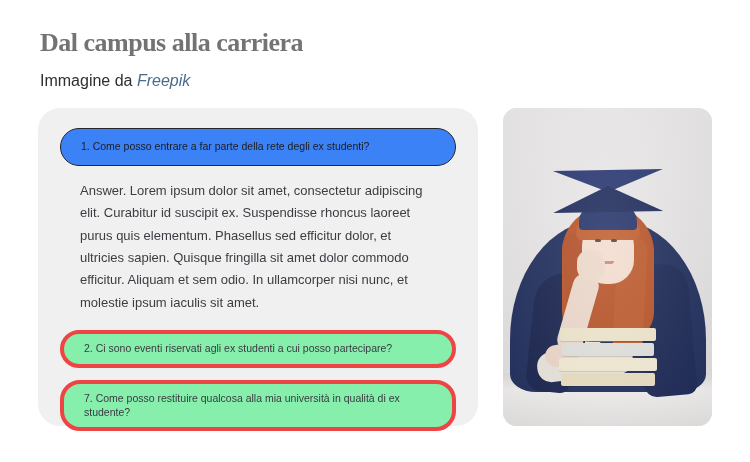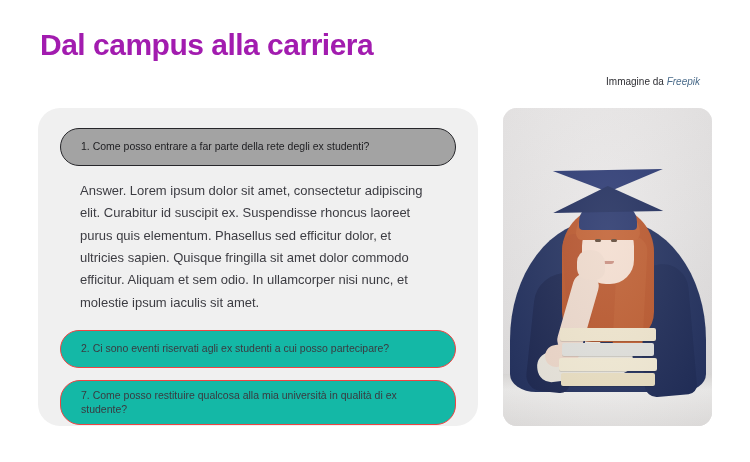--- a/index.html
+++ b/index.html
@@ -22,34 +22,33 @@
   }
 
   
   .header {
     position: absolute;
     left: 40px;
     top: 28px;
     width: 660px;
   }
   .page-title {
-    font-size: 30px;
+    font-size: 26px;
     font-weight: 700;
     letter-spacing: -0.5px;
-    color: #a21caf;
+    color: #737373;
     line-height: 1.15;
     margin: 0;
-    font-family: Liberation Sans, sans-serif;
+    font-family: Liberation Serif, serif;
   }
   .credit-line {
     margin-top: 13px;
-    font-size: 10px;
+    font-size: 16px;
     color: #2e2e33;
     line-height: 1.2;
-    text-align: right;
   }
   .credit-link {
     color: #4a6b8a;
     font-style: italic;
     text-decoration: none;
     cursor: pointer;
   }
 
   
   .content {
@@ -73,34 +72,34 @@
   }
 
   .faq-item { margin-bottom: 0; }
 
   .faq-question {
     box-sizing: border-box;
     width: 100%;
     min-height: 38px;
     display: flex;
     align-items: center;
-    background: #a3a3a3;
+    background: #3b82f6;
     border: 1.6px solid #26262a;
     border-radius: 20px;
     padding: 8px 20px;
     font-size: 10.5px;
     color: #1d1d20;
     cursor: pointer;
     line-height: 1.3;
     text-align: left;
     font-family: "Liberation Sans", sans-serif;
   }
   .faq-question.collapsed {
-    border: 1px solid #ef4444;
-    background: #14b8a6;
+    border: 4px solid #ef4444;
+    background: #86efac;
     color: #3a3a40;
   }
 
   .faq-answer {
     padding: 14px 20px 16px 20px;
     font-size: 13px;
     line-height: 1.72;
     color: #3c3c42;
   }
 

